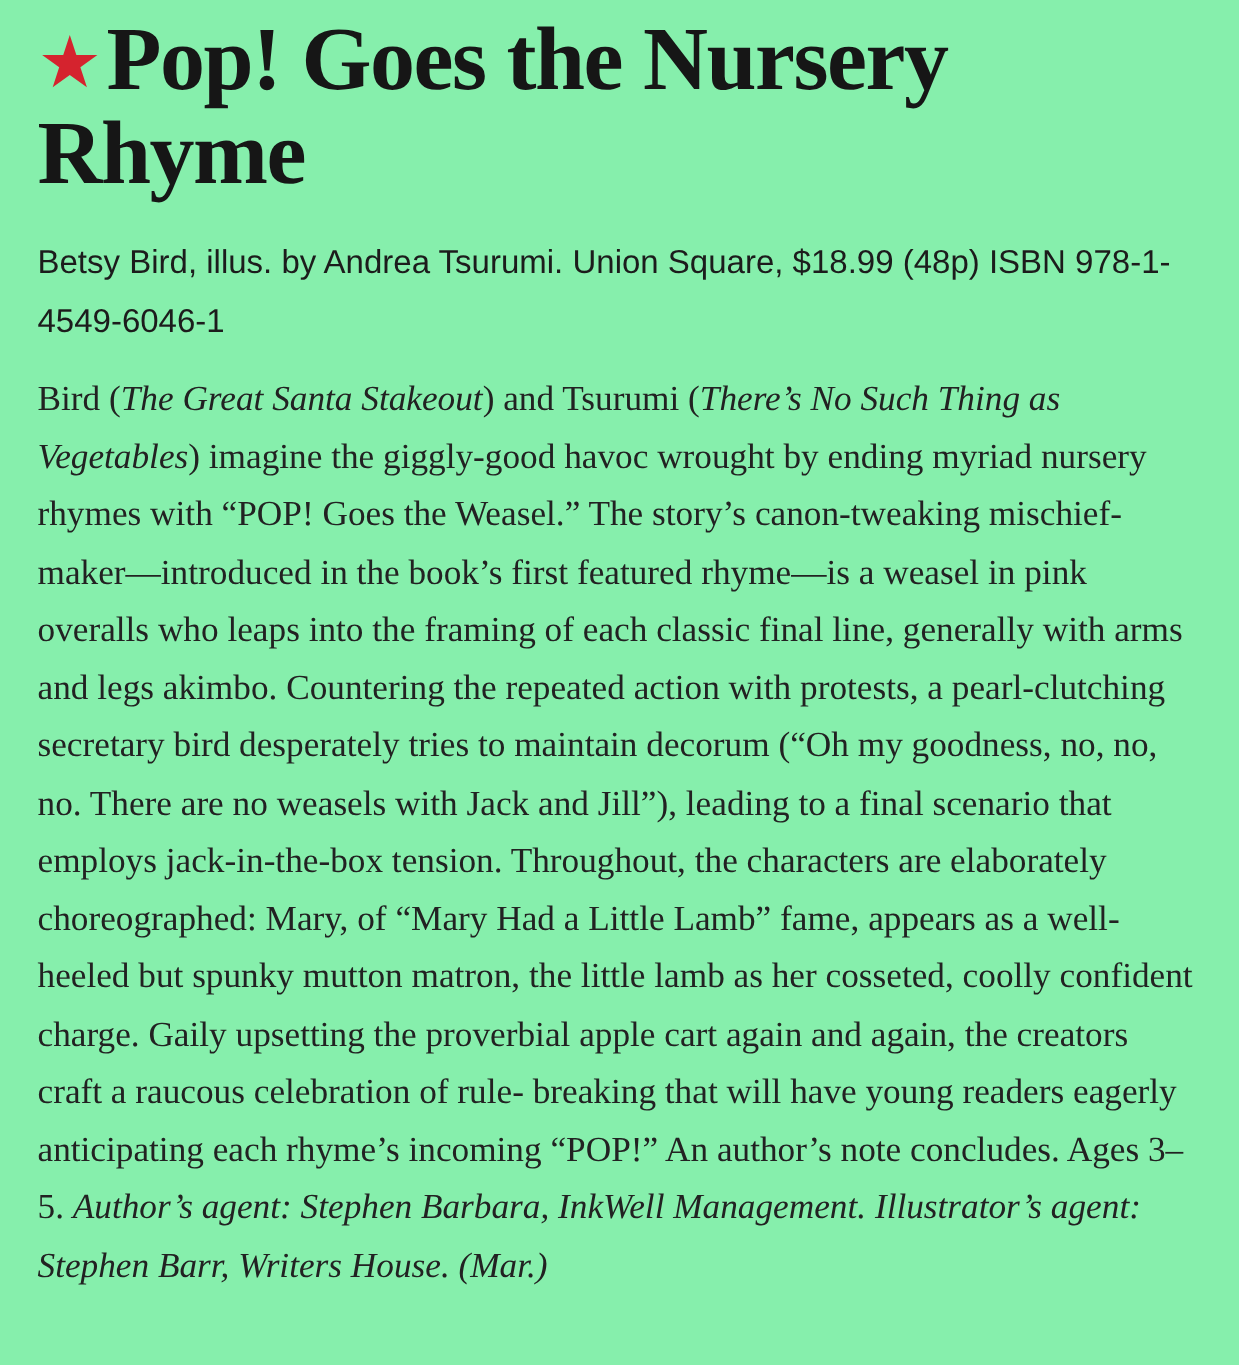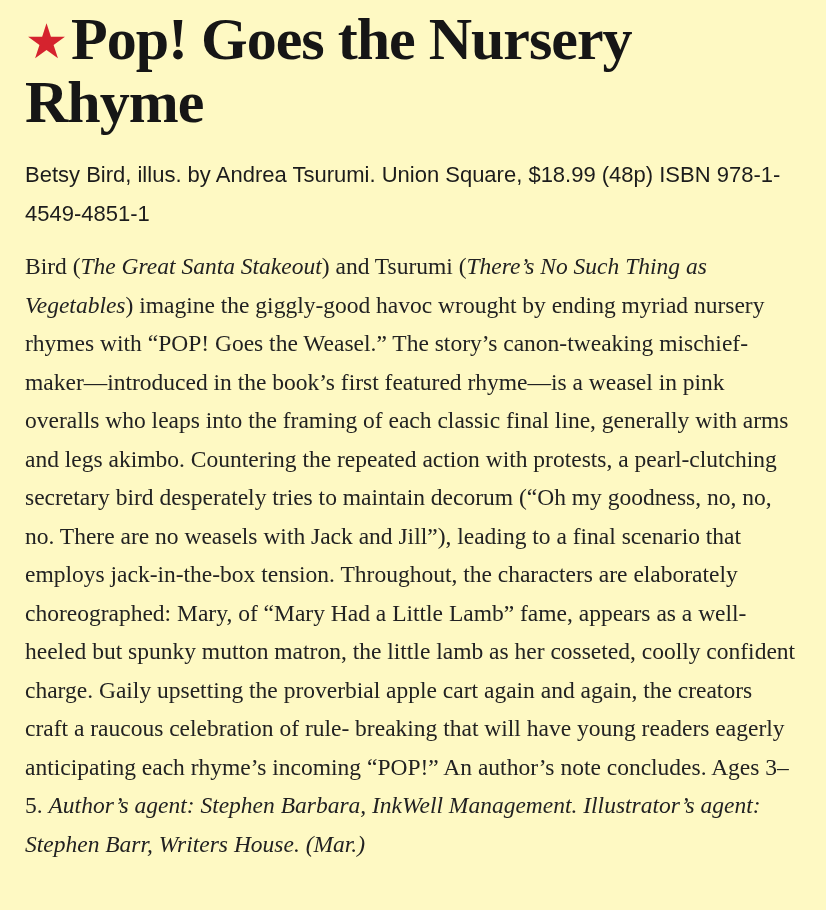--- a/index.html
+++ b/index.html
@@ -5,21 +5,21 @@
   html, body {
     margin: 0;
     padding: 0;
     background: #ffffff;
   }
   .page {
     width: 826px;
     min-height: 910px;
     box-sizing: border-box;
     padding: 8px 25px 10px 25px;
-    background: #fef9c3;
+    background: #86efac;
   }
   .review-title {
     font-family: "Liberation Serif", serif;
     font-weight: 700;
     font-size: 60px;
     line-height: 1.05;
     letter-spacing: -1px;
     color: #161616;
     margin: 0 0 22px 0;
     max-width: 712px;
@@ -53,16 +53,16 @@
   }
 </style>
 </head>
 <body>
 
 <article class="page">
   <h1 class="review-title">
     <span class="star" style="color: rgb(213, 35, 46);">★</span><span>Pop! Goes the Nursery Rhyme</span>
   </h1>
 
-  <p class="byline">Betsy Bird, illus. by Andrea Tsurumi. Union Square, $18.99 (48p) ISBN 978-1-4549-4851-1</p>
+  <p class="byline">Betsy Bird, illus. by Andrea Tsurumi. Union Square, $18.99 (48p) ISBN 978-1-4549-6046-1</p>
 
   <p class="review-body"><span>Bird (</span><span class="italic">The Great Santa Stakeout</span><span>) and Tsurumi (</span><span class="italic">There’s No Such Thing as Vegetables</span><span>) imagine the giggly-good havoc wrought by ending myriad nursery rhymes with “POP! Goes the Weasel.” The story’s canon-tweaking mischief-maker—introduced in the book’s first featured rhyme—is a weasel in pink overalls who leaps into the framing of each classic final line, generally with arms and legs akimbo. Countering the repeated action with protests, a pearl-clutching secretary bird desperately tries to maintain decorum (“Oh my goodness, no, no, no. There are no weasels with Jack and Jill”), leading to a final scenario that employs jack-in-the-box tension. Throughout, the characters are elaborately choreographed: Mary, of “Mary Had a Little Lamb” fame, appears as a well-heeled but spunky mutton matron, the little lamb as her cosseted, coolly confident charge. Gaily upsetting the proverbial apple cart again and again, the creators craft a raucous celebration of rule- breaking that will have young readers eagerly anticipating each rhyme’s incoming “POP!” An author’s note concludes. Ages 3–5. </span><span class="italic">Author’s agent: Stephen Barbara, InkWell Management. Illustrator’s agent: Stephen Barr, Writers House. (Mar.)</span></p>
 </article>
 
 </body></html>

